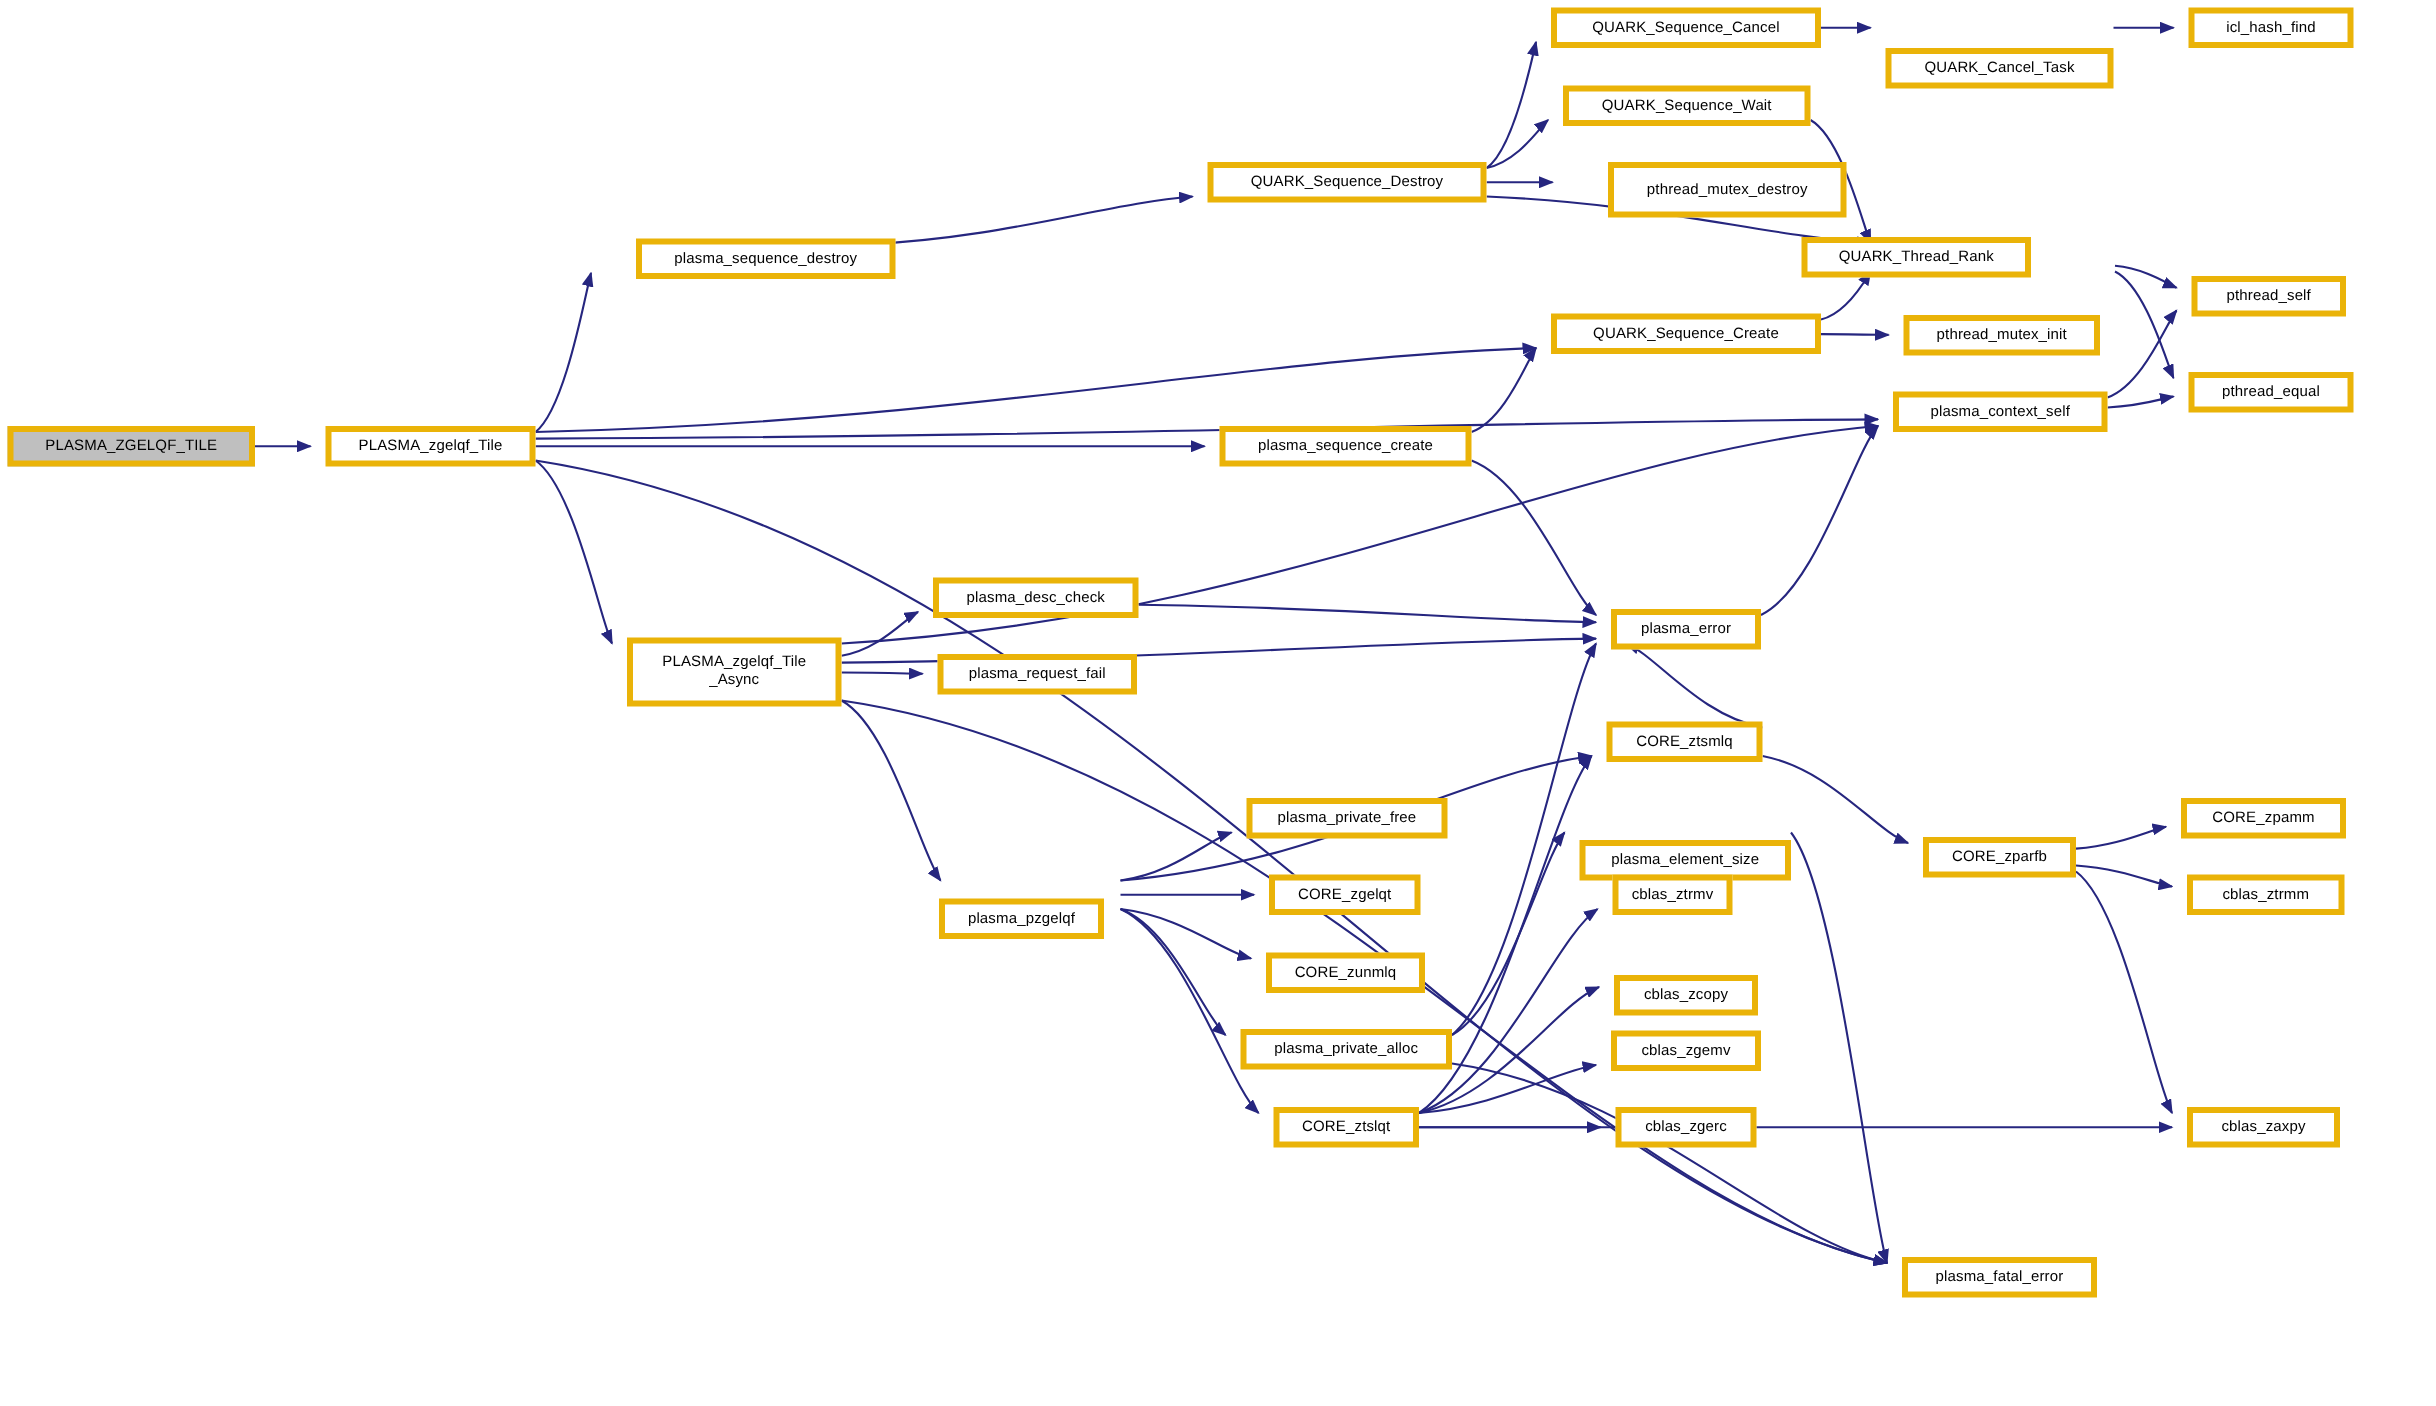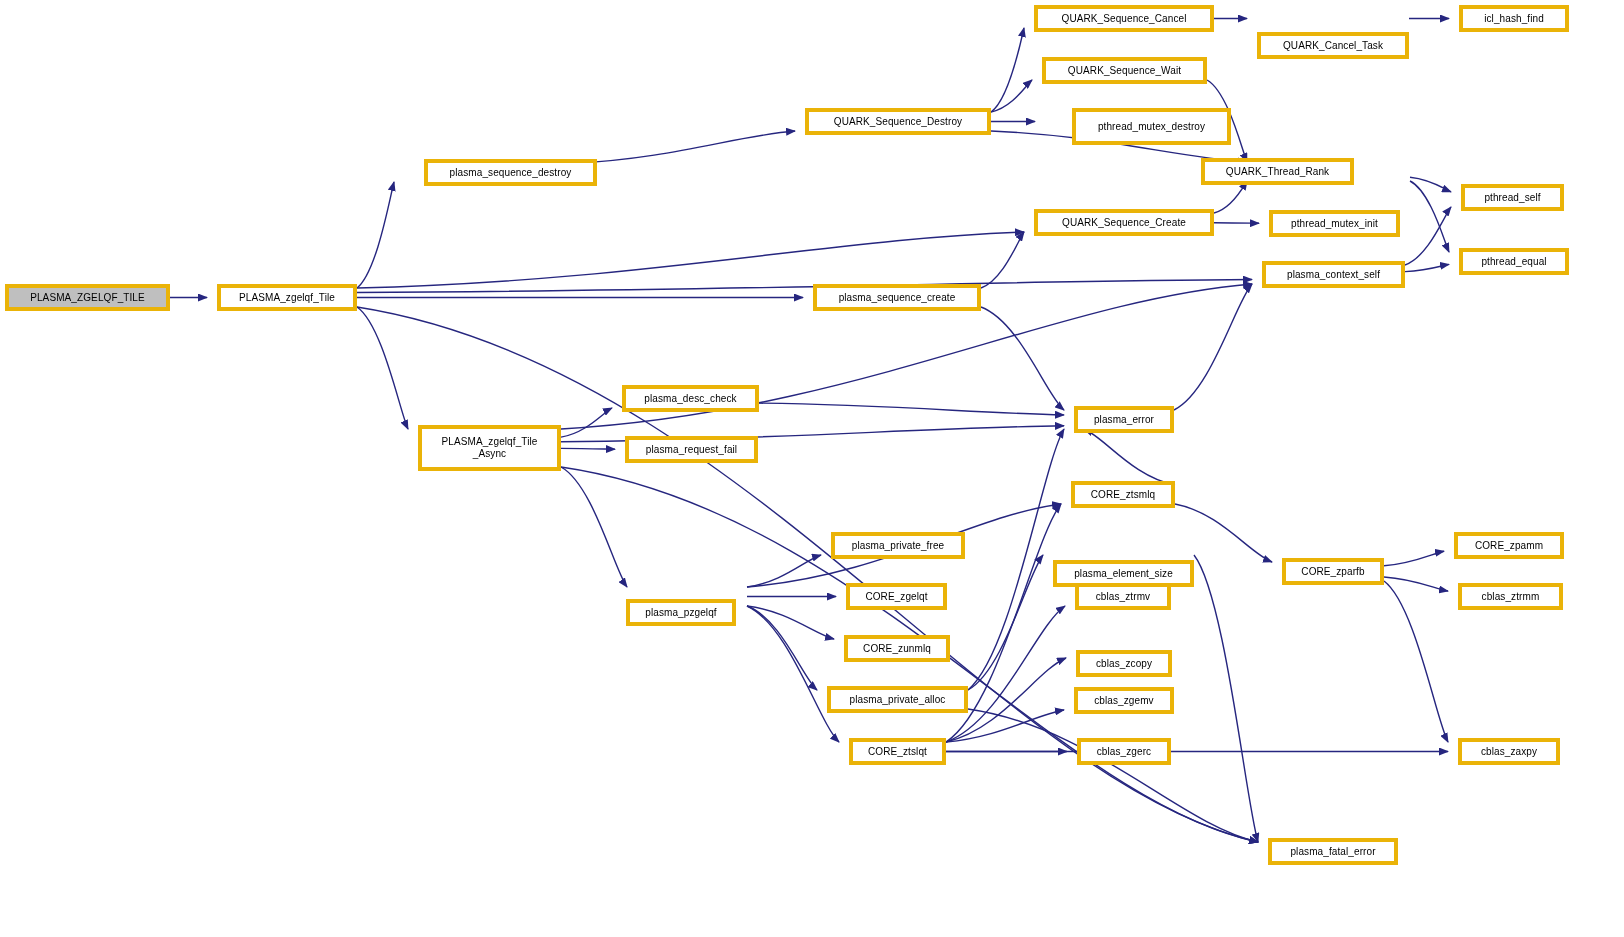--- a/index.html
+++ b/index.html
@@ -116,21 +116,21 @@
       <div class="node" style="left: 1074px; top: 406px; width: 100px; height: 27px; text-align: right;">plasma_error</div>
       <div class="node two" style="left: 418px; top: 425px; width: 143px; height: 46px;">PLASMA_zgelqf_Tile
 _Async</div>
       <div class="node" style="left: 625px; top: 436px; width: 133px; height: 27px;">plasma_request_fail</div>
       <div class="node" style="left: 1071px; top: 481px; width: 104px; height: 27px;">CORE_ztsmlq</div>
       <div class="node" style="left: 831px; top: 532px; width: 134px; height: 27px;">plasma_private_free</div>
       <div class="node" style="left: 1053px; top: 532px; width: 141px; height: 27px; margin-top: 28px;">plasma_element_size</div>
       <div class="node" style="left: 1282px; top: 558px; width: 102px; height: 27px;">CORE_zparfb</div>
       <div class="node" style="left: 1454px; top: 532px; width: 110px; height: 27px;">CORE_zpamm</div>
       <div class="node" style="left: 1458px; top: 583px; width: 105px; height: 27px;">cblas_ztrmm</div>
-      <div class="node" style="left: 1075px; top: 583px; width: 96px; height: 27px;">cblas_ztrmv</div>
+      <div class="node" style="left: 1075px; top: 583px; width: 80px; height: 27px;">cblas_ztrmv</div>
       <div class="node" style="left: 626px; top: 583px; width: 110px; height: 27px; margin-top: 16px;">plasma_pzgelqf</div>
       <div class="node" style="left: 846px; top: 583px; width: 101px; height: 27px;">CORE_zgelqt</div>
       <div class="node" style="left: 1076px; top: 650px; width: 96px; height: 27px;">cblas_zcopy</div>
       <div class="node" style="left: 844px; top: 635px; width: 106px; height: 27px;">CORE_zunmlq</div>
       <div class="node" style="left: 1074px; top: 687px; width: 100px; height: 27px;">cblas_zgemv</div>
       <div class="node" style="left: 827px; top: 686px; width: 141px; height: 27px;">plasma_private_alloc</div>
       <div class="node" style="left: 1077px; top: 738px; width: 94px; height: 27px;">cblas_zgerc</div>
       <div class="node" style="left: 849px; top: 738px; width: 97px; height: 27px;">CORE_ztslqt</div>
       <div class="node" style="left: 1458px; top: 738px; width: 102px; height: 27px; text-align: center;">cblas_zaxpy</div>
       <div class="node" style="left: 1268px; top: 838px; width: 130px; height: 27px;">plasma_fatal_error</div>

